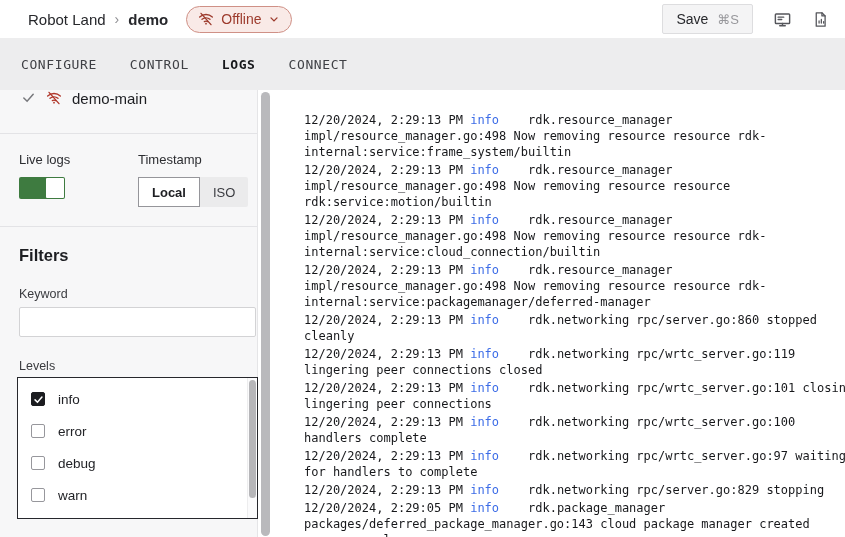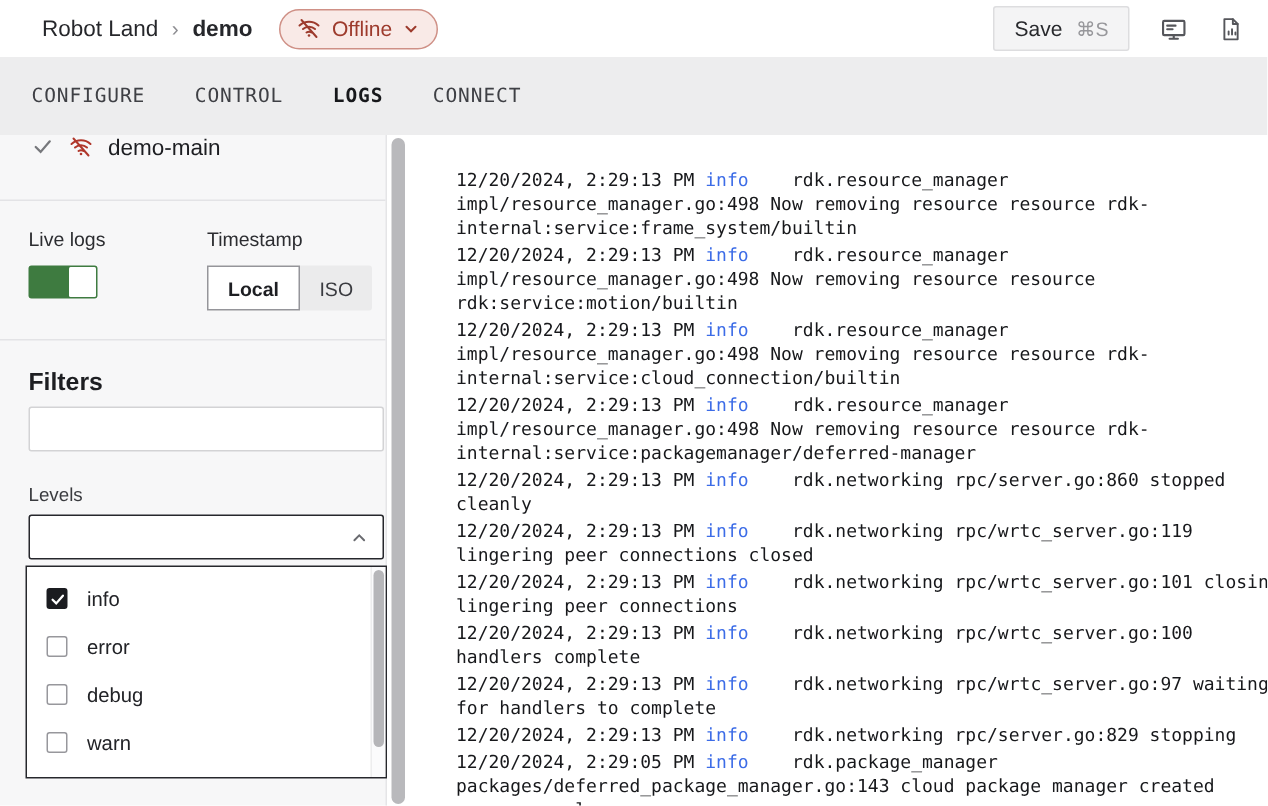--- a/index.html
+++ b/index.html
@@ -174,20 +174,21 @@
             <div class="seg selected">Local</div>
             <div class="seg">ISO</div>
           </div>
         </div>
       </div>
 
       <div class="divider"></div>
 
       <div class="filters-title">Filters</div>
 
+      <label class="field-label">Keyword</label>
       <input class="keyword-input" value="" style="">
 
       <label class="field-label">Levels</label>
       <div class="levels-select">
         <span></span>
         <span>
           <svg width="13" height="13" viewBox="0 0 16 16" fill="none" stroke="#6a6b70" stroke-width="1.6" stroke-linecap="round">
               <path d="M4 10l4-4 4 4"></path>
             </svg>
         </span>

